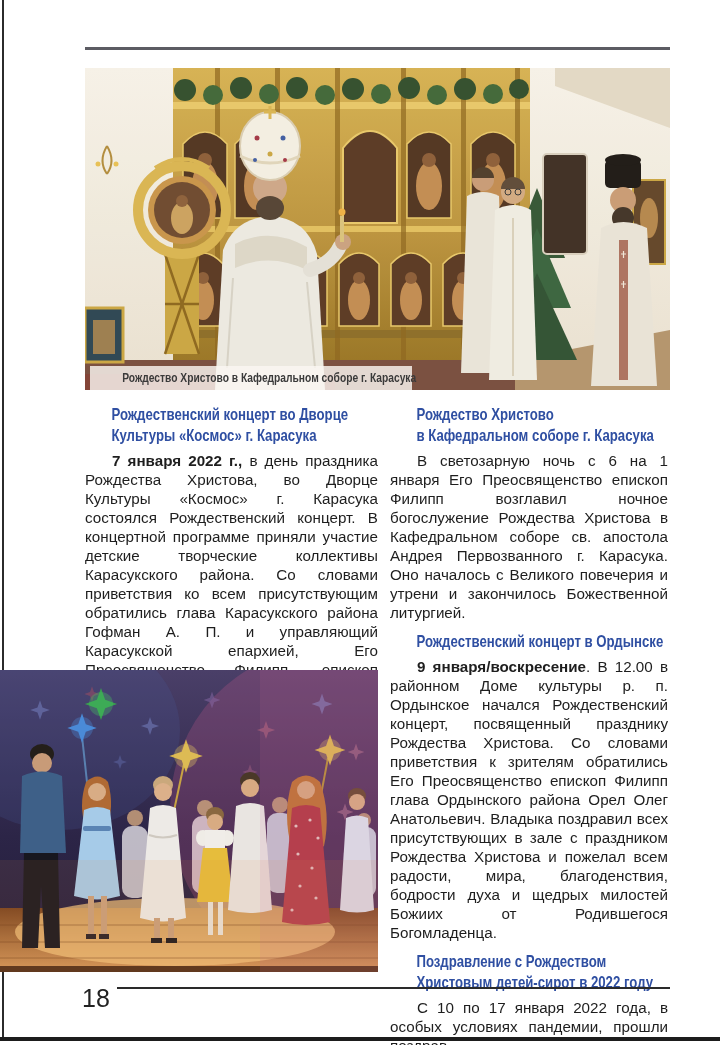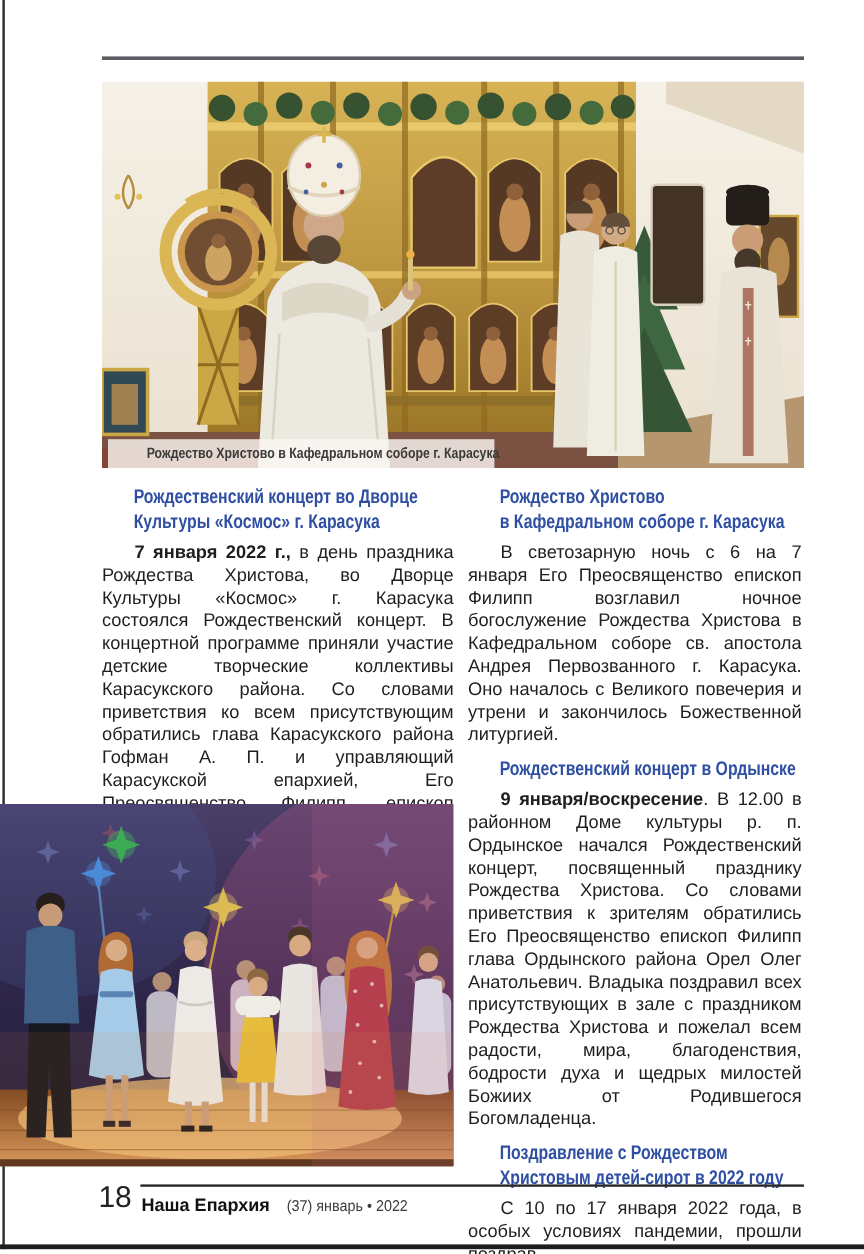--- a/index.html
+++ b/index.html
@@ -235,21 +235,21 @@
 
   <div class="col col-left">
     <h2 class="article-heading">Рождественский концерт во Дворце
 Культуры «Космос» г. Карасука</h2>
     <p class="article-body"><span class="lead">7 января 2022 г.,</span><span> в день  праздника Рождества Христова,  во Дворце Культуры «Космос» г. Карасука состоялся Рождественский концерт. В концертной программе приняли участие детские творческие коллективы Карасукского района. Со словами приветствия ко всем присутствующим обратились глава Карасукского района Гофман А. П. и управляющий Карасукской епархией, Его Преосвященство Филипп, епископ Карасукский и Ордынский.</span></p>
   </div>
 
   <div class="col col-right">
     <h2 class="article-heading">Рождество Христово
 в Кафедральном соборе г. Карасука</h2>
-    <p class="article-body"><span>В светозарную ночь с 6 на 7 января Его Преосвященство епископ Филипп возглавил ночное богослужение Рождества Христова в Кафедральном соборе св. апостола Андрея Первозванного г. Карасука. Оно началось с Великого повечерия и утрени и закончилось Божественной литургией.</span></p>
+    <p class="article-body"><span>В светозарную ночь с 6 на 1 января Его Преосвященство епископ Филипп возглавил ночное богослужение Рождества Христова в Кафедральном соборе св. апостола Андрея Первозванного г. Карасука. Оно началось с Великого повечерия и утрени и закончилось Божественной литургией.</span></p>
 
     <h2 class="article-heading">Рождественский концерт в Ордынске</h2>
     <p class="article-body"><span class="lead">9 января/воскресение</span><span>. В 12.00 в районном Доме культуры р. п. Ордынское начался Рождественский концерт, посвященный празднику Рождества Христова. Со словами приветствия к зрителям обратились Его Преосвященство епископ Филипп глава Ордынского района Орел Олег Анатольевич. Владыка поздравил всех присутствующих в зале с праздником Рождества Христова и пожелал всем радости, мира, благоденствия, бодрости духа и щедрых милостей Божиих от Родившегося Богомладенца.</span></p>
 
     <h2 class="article-heading">Поздравление с Рождеством
 Христовым детей-сирот в 2022 году</h2>
     <p class="article-body"><span>С 10 по 17 января 2022 года, в особых условиях пандемии, прошли поздрав-</span></p>
   </div>
 
   <figure class="concert-photo">
@@ -386,18 +386,15 @@
         </g>
       </g>
 
       <rect x="0" y="190" width="378" height="112" fill="#e08a40" opacity="0.10"></rect>
       <rect x="260" y="0" width="118" height="302" fill="#d06a9a" opacity="0.12"></rect>
     </svg>
   </figure>
 
   <div class="page-number">18</div>
   <div class="footer-rule"></div>
-  <div class="footer-text">
-    <span class="mag">Наша Епархия</span><span class="issue">(37) январь • 2022</span>
-  </div>
 
   <div class="bottom-edge"></div>
 </div>
 
 </body></html>

